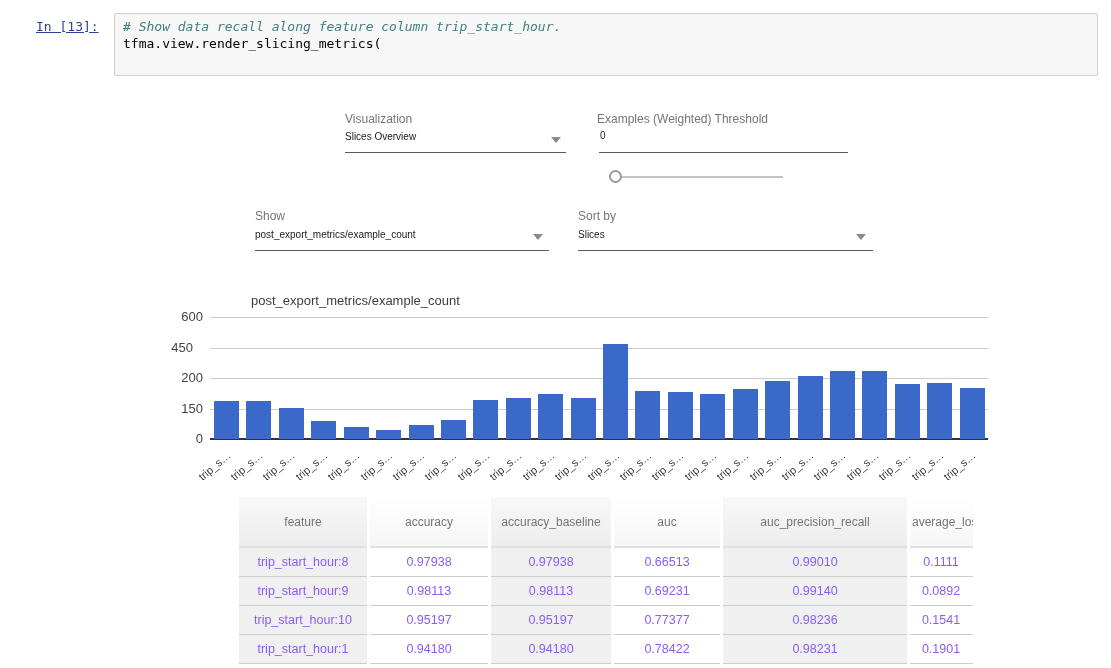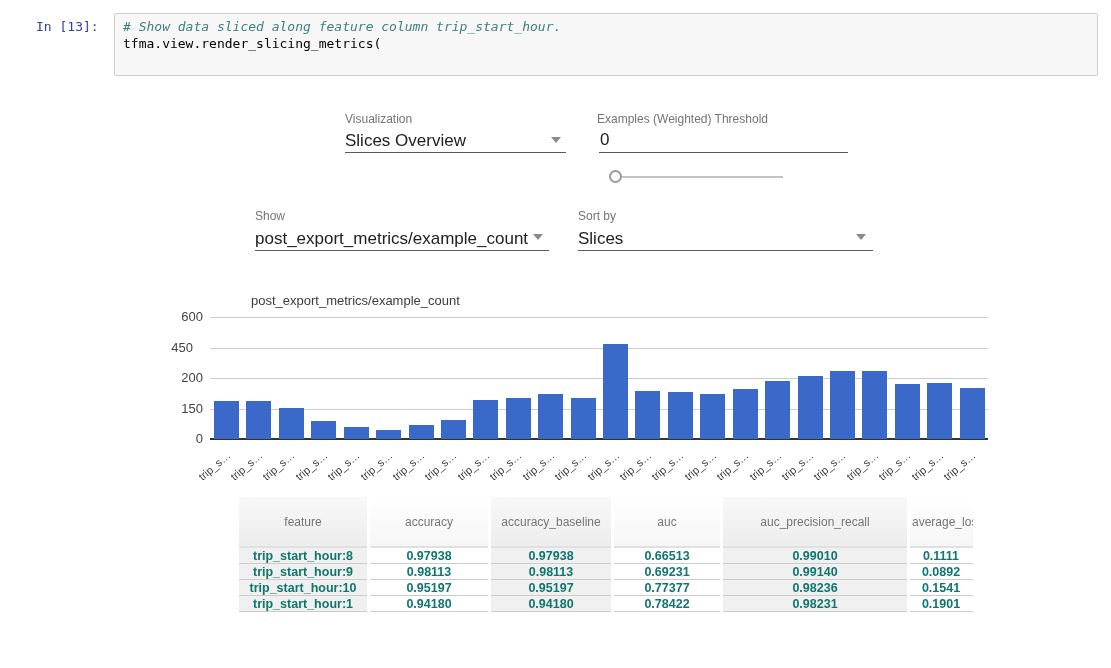--- a/index.html
+++ b/index.html
@@ -6,36 +6,36 @@
   html, body { background: #fff; }
   .page {
     position: relative; width: 1111px; height: 668px;
     overflow: hidden; background: #fff;
     font-family: "Liberation Sans", sans-serif;
   }
   
   .prompt {
     position: absolute; left: 36px; top: 19px;
     font-family: "DejaVu Sans Mono", monospace; font-size: 13px;
-    color: #303F9F; white-space: pre;
+    color: #303F9F; white-space: pre; text-decoration: underline;
   }
   .code-box {
     position: absolute; left: 114px; top: 13px; width: 984px; height: 63px;
     background: #f7f7f7; border: 1px solid #cfcfcf; border-radius: 2px;
     padding: 4px 8px;
   }
   .code-line {
     font-family: "DejaVu Sans Mono", monospace; font-size: 13px;
     line-height: 17px; color: #000; white-space: pre;
   }
   .tok-comment { color: #408080; font-style: italic; }
   .tok-string  { color: #BA2121; }
   
   .ctl-label { position: absolute; font-size: 12px; color: #757575; }
-  .ctl-value { position: absolute; font-size: 17px; color: #212121; }
+  .ctl-value { position: absolute; font-size: 10px; color: #212121; }
   .ctl-underline { position: absolute; height: 1px; background: #5a5a5a; }
   .dd-arrow {
     position: absolute; width: 0; height: 0;
     border-left: 5px solid transparent; border-right: 5px solid transparent;
     border-top: 6px solid #8a8a8a;
   }
   .slider-track { position: absolute; height: 2px; background: #c4c4c4; }
   .slider-handle {
     position: absolute; width: 13px; height: 13px; border-radius: 50%;
     background: #fff; border: 2px solid #9a9a9a;
@@ -64,38 +64,38 @@
   table.metrics {
     border-collapse: separate; border-spacing: 3px 0; table-layout: fixed;
     width: 747px;
   }
   table.metrics th {
     height: 51px; font-size: 12px; font-weight: normal; color: #757575;
     text-align: center; border-bottom: 2px solid #e0e0e0;
     overflow: hidden; white-space: nowrap;
   }
   table.metrics td {
-    height: 16px; font-size: 12.5px; color: #0f766e; text-align: center;
-    border-bottom: 1px solid #ccc; overflow: hidden; white-space: nowrap; font-weight: bold;
+    height: 29px; font-size: 12.5px; color: #8b5cf6; text-align: center;
+    border-bottom: 1px solid #ccc; overflow: hidden; white-space: nowrap;
   }
   table.metrics .col-odd  { background: #f0f0f0; }
   table.metrics .col-even { background: #ffffff; }
   table.metrics th.col-odd  { background: linear-gradient(#f8f8f8, #ededed); }
   table.metrics th.col-even { background: linear-gradient(#ffffff, #f6f6f6); }
   table.metrics th.last { text-align: left; padding-left: 2px; }
   table.metrics td.last { padding-right: 8px; }
 </style>
 </head>
 <body>
 
 <div class="page">
 
   <div class="prompt">In [13]:</div>
   <div class="code-box">
-    <div class="code-line tok-comment"># Show data sliced along feature column trip_start_hour.</div>
+    <div class="code-line tok-comment"># Show data recall along feature column trip_start_hour.</div>
     <div class="code-line">tfma.view.render_slicing_metrics(</div>
   </div>
 
   <div class="ctl-label" style="left:345px; top:112px;">Visualization</div>
   <div class="ctl-value" style="left:345px; top:131px;">Slices Overview</div>
   <div class="dd-arrow" style="left:551px; top:137px;"></div>
   <div class="ctl-underline" style="left:345px; top:152px; width:221px;"></div>
 
   <div class="ctl-label" style="left:597px; top:112px;">Examples (Weighted) Threshold</div>
   <div class="ctl-value" style="left:600px; top:130px;">0</div>

